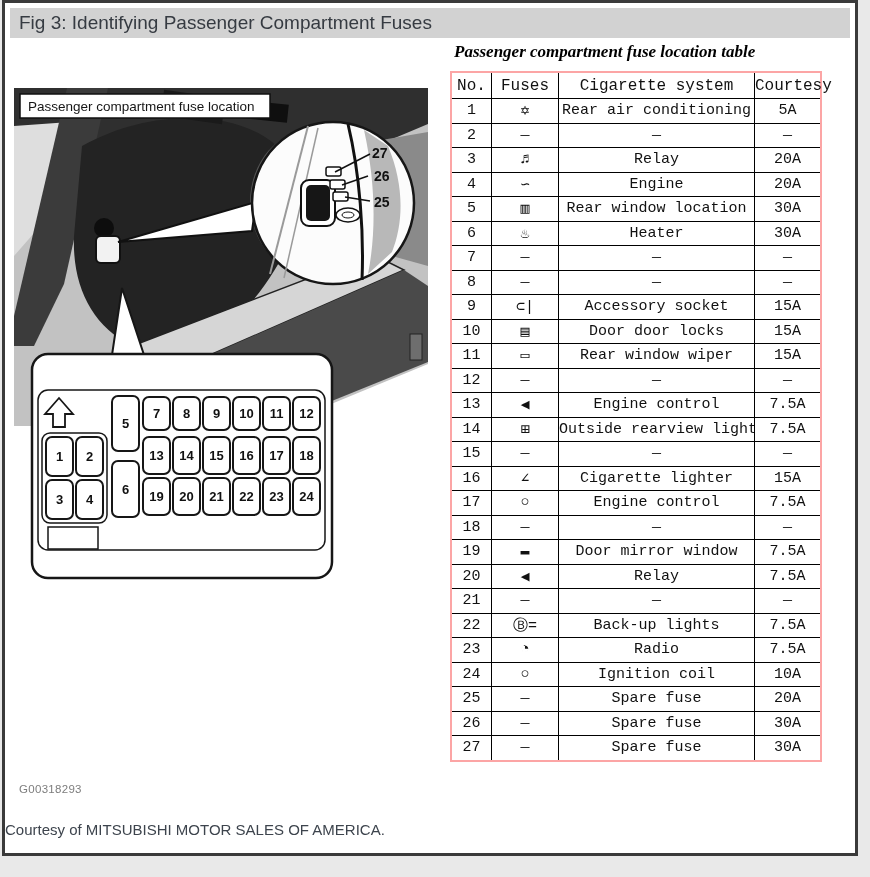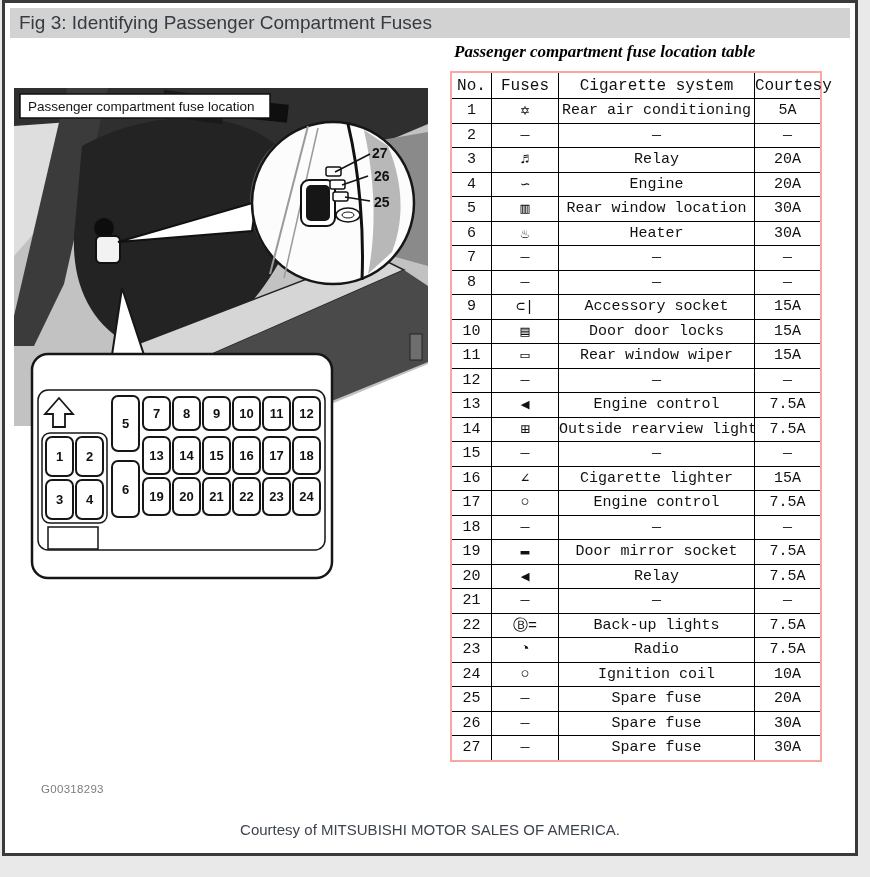--- a/index.html
+++ b/index.html
@@ -20,21 +20,21 @@
     position:absolute; left:5px; top:5px; right:5px; height:30px;
     background:#d2d2d2;
     color:#363b42;
     font-size:19px; line-height:30px;
     padding-left:9px;
     white-space:nowrap; overflow:hidden;
   }
   .diagram-svg { position:absolute; left:7px; top:81px; }
   .gcode {
     position:absolute; left:14px; top:780px;
-    font-size:11.5px; color:#7d7d7d; letter-spacing:0.3px;margin-left:22px;
+    font-size:11.5px; color:#7d7d7d; letter-spacing:0.3px;
   }
   .table-wrap { position:absolute; left:445px; top:39px; width:380px; }
   .t-title {
     font-family:"Liberation Serif", serif;
     font-style:italic; font-weight:bold;
     font-size:17px; color:#000;
     margin:0 0 9px 4px;
     white-space:nowrap;
   }
   table.fuse {
@@ -56,21 +56,20 @@
   td.c-no     { width:40px; }
   td.c-sym, th.c-sym { width:66px; }
   td.c-sys, th.c-sys { width:195px; }
   td.c-cap, th.c-cap { width:65px; }
   td.c-sym { font-size:13px; }
   td.c-sys { text-align:left; padding-left:8px; }
   td.c-sys.dash-cell { text-align:center; padding-left:0; }
   .dash-cell { color:#2c2c2c; }
   .courtesy {
     position:absolute; left:0; right:0; top:818px;
-    text-align:center;
     font-size:15px; color:#3d444d;
   }
   
   .fuse-num { font-family:"Liberation Sans",sans-serif; font-weight:bold; font-size:13px; fill:#111; text-anchor:middle; }
   .callout-num { font-family:"Liberation Sans",sans-serif; font-weight:bold; font-size:14px; fill:#111; }
   .photo-label { font-family:"Liberation Sans",sans-serif; font-size:13.5px; fill:#161616; }
 </style>
 </head>
 <body>
 
@@ -339,21 +338,21 @@
           <tr>
             <td class="c-no">18</td>
             <td class="c-sym dash-cell">—</td>
             <td class="c-sys dash-cell">—</td>
             <td class="c-cap dash-cell">—</td>
           </tr>
 
           <tr>
             <td class="c-no">19</td>
             <td class="c-sym">▬</td>
-            <td class="c-sys">Door mirror socket</td>
+            <td class="c-sys">Door mirror window</td>
             <td class="c-cap">7.5A</td>
           </tr>
 
           <tr>
             <td class="c-no">20</td>
             <td class="c-sym">◀</td>
             <td class="c-sys">Relay</td>
             <td class="c-cap">7.5A</td>
           </tr>
 

